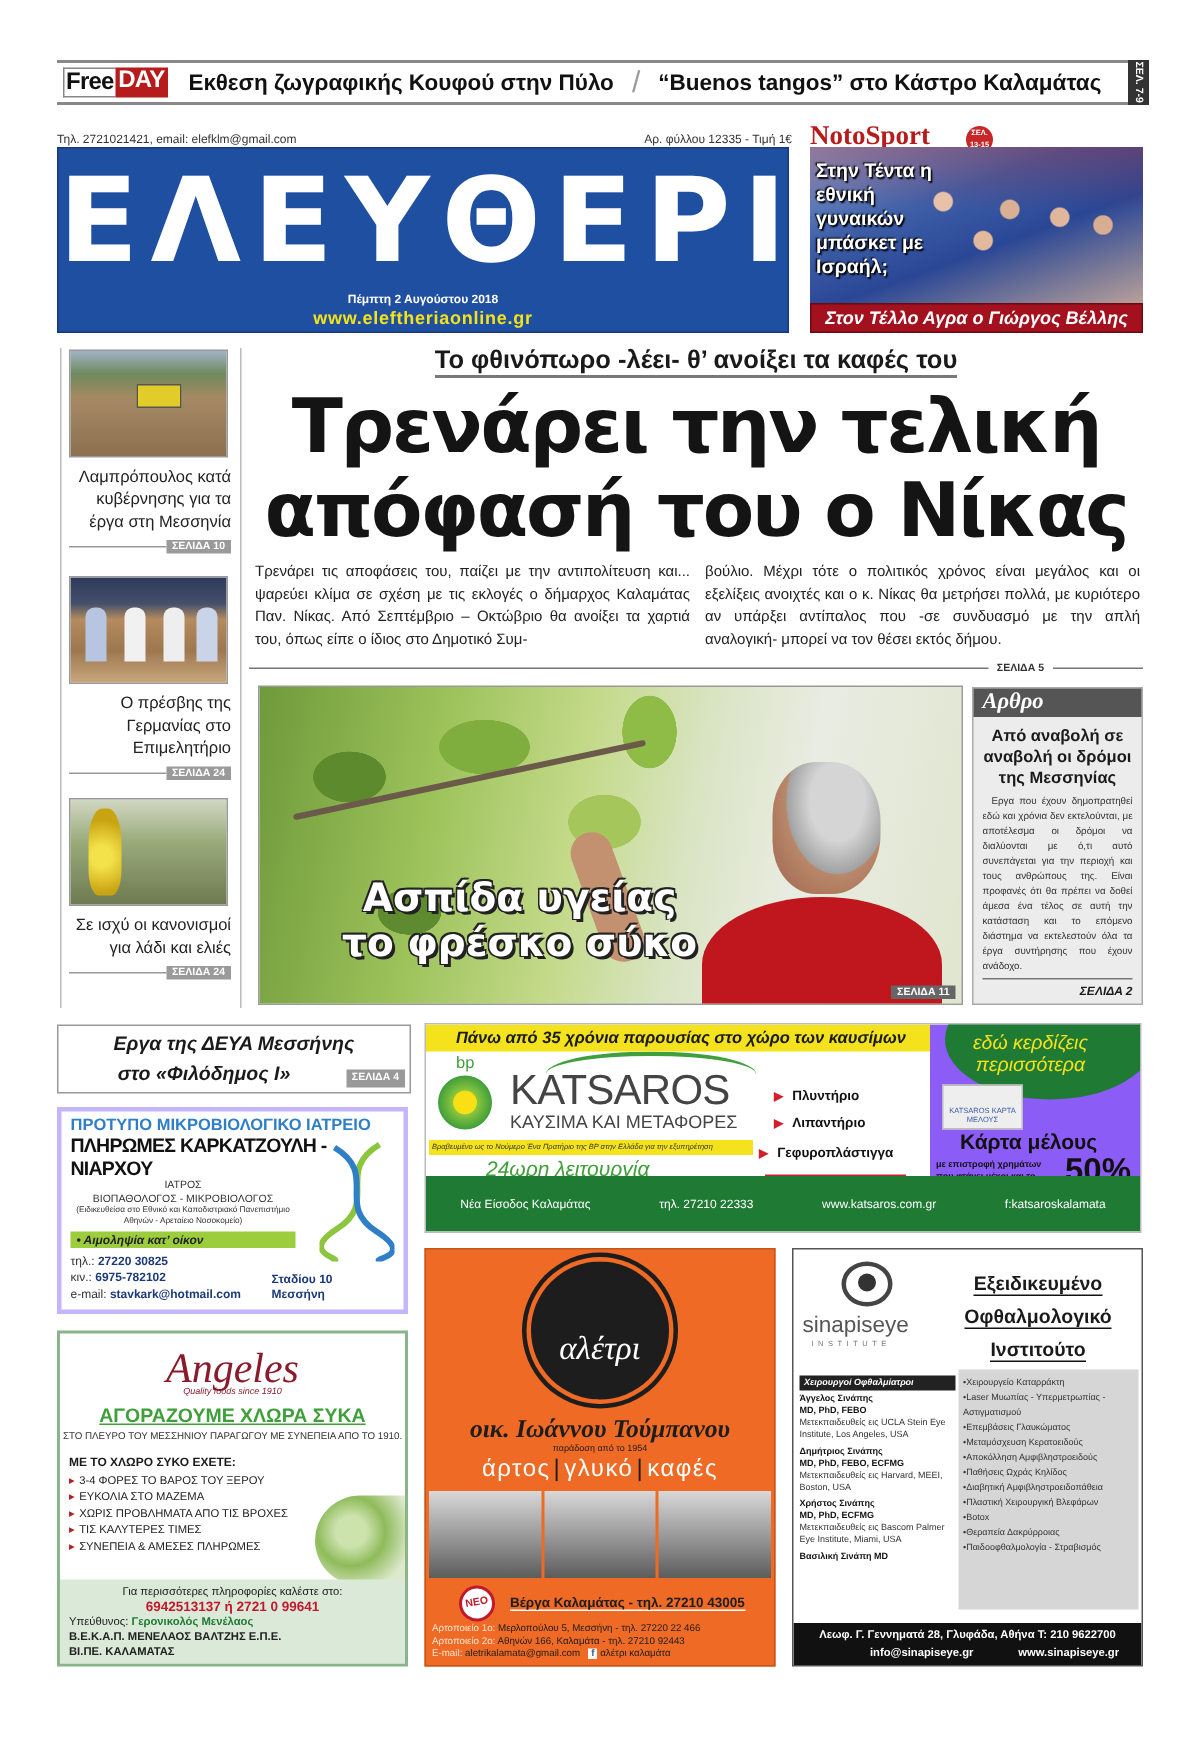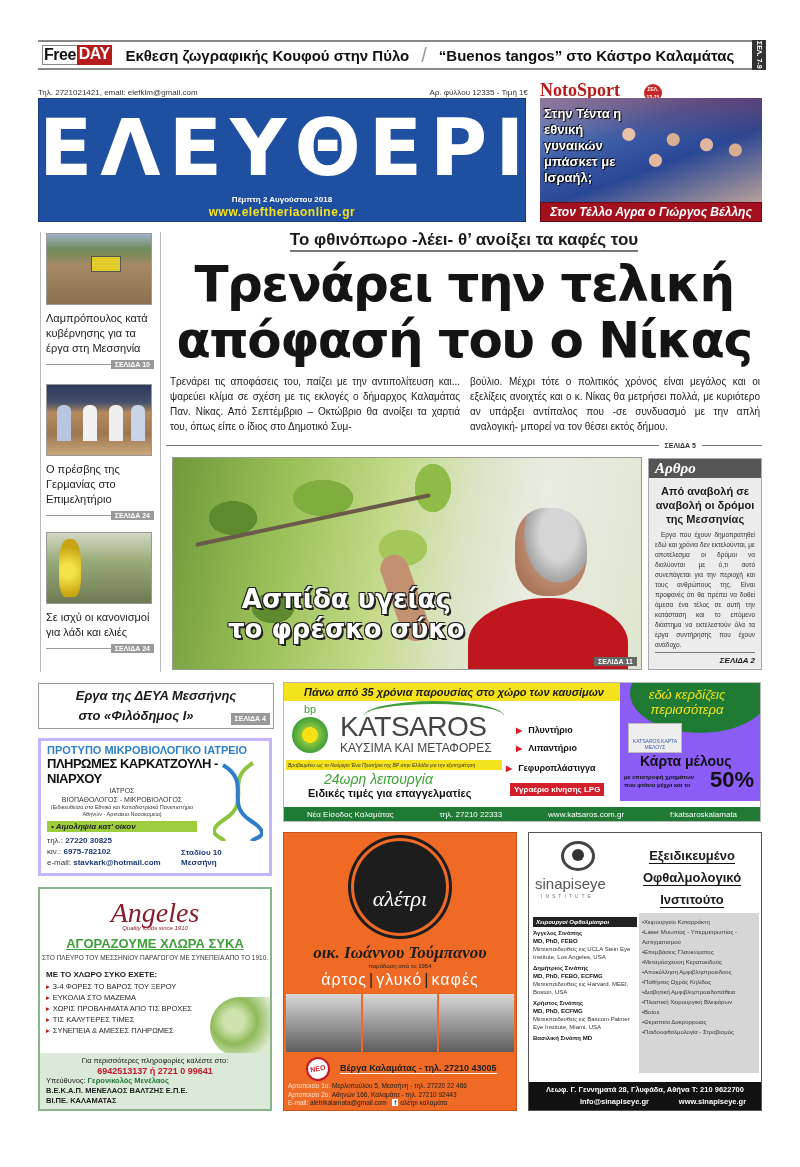--- a/index.html
+++ b/index.html
@@ -33,21 +33,21 @@
     radial-gradient(circle at 75% 45%, #e0b69c 6px, transparent 7px),
     radial-gradient(circle at 88% 50%, #d8ad92 6px, transparent 7px),
     radial-gradient(circle at 52% 60%, #e3b99d 6px, transparent 7px),
     linear-gradient(180deg, rgba(160,30,40,0.35) 0%, rgba(0,0,0,0) 40%); }
   .noto-head { position: absolute; left: 4px; top: 8px; width: 92px; color: #fff; font-weight: bold; font-size: 13px; line-height: 16px; text-shadow: 1px 1px 1px #000, -1px -1px 1px #000; }
   .noto-bar { left: 540px; top: 202px; width: 222px; height: 20px; background: #a4111e; border: 1px solid #6b0a12; color: #fff; font-style: italic; font-weight: bold; font-size: 12px; text-align: center; line-height: 18px; }
 
   
   .side { left: 46px; width: 108px; }
   .side .pic { width: 106px; height: 72px; border: 1px solid #999; }
-  .side .cap { font-size: 11px; text-align: left; line-height: 15px; margin-top: 6px; color: #222; }
+  .side .cap { font-size: 11px; text-align: right; line-height: 15px; margin-top: 6px; color: #222; }
   .side .pg { display: flex; align-items: center; margin-top: 4px; }
   .side .pg .ln { flex: 1; height: 1px; background: #999; }
   .side .pg .tag { background: #9a9a9a; color: #fff; font-size: 7px; padding: 1px 4px; font-weight: bold; }
   .sidebar-rule { left: 160px; top: 232px; width: 1px; height: 440px; background: #bbb; }
   .sidebar-rule2 { left: 40px; top: 232px; width: 1px; height: 440px; background: #bbb; }
 
   
   .kicker { left: 166px; top: 230px; width: 596px; text-align: center; font-weight: bold; font-size: 17px; }
   .kicker span { border-bottom: 2px solid #777; padding-bottom: 1px; }
   .headline { left: 166px; top: 256px; width: 596px; text-align: center; font-family: "DejaVu Sans", sans-serif; font-weight: bold; font-size: 50px; line-height: 56px; letter-spacing: -1.5px; color: #141414; }
@@ -108,21 +108,21 @@
   .kats .bp { position: absolute; left: 20px; top: 20px; color: #3f9f3a; font-size: 11px; }
   .kats .brand { position: absolute; left: 56px; top: 28px; font-size: 28px; color: #444; letter-spacing: -0.5px; }
   .kats .sub { position: absolute; left: 56px; top: 58px; font-size: 12px; color: #444; }
   .kats .arc { position: absolute; left: 80px; top: 18px; width: 140px; height: 30px; border-top: 3px solid #3f9f3a; border-radius: 50% 50% 0 0; }
   .kats .award { position: absolute; left: 2px; top: 77px; width: 216px; height: 10px; background: #f4e21c; font-size: 5px; font-style: italic; line-height: 10px; padding-left: 2px; color: #333; }
   .kats .h24 { position: absolute; left: 40px; top: 88px; font-size: 14px; color: #3f9f3a; font-style: italic; }
   .kats .pro { position: absolute; left: 24px; top: 104px; font-size: 11px; font-weight: bold; color: #111; }
   .kats .svc { position: absolute; left: 232px; font-weight: bold; font-size: 9px; color: #111; }
   .kats .svc::before { content: "\25B6"; color: #d21f2b; margin-right: 6px; font-size: 8px; }
   .kats .lpg { position: absolute; left: 226px; top: 100px; background: #d21f2b; color: #fff; font-weight: bold; font-size: 8px; padding: 2px 4px; }
-  .kats .foot { position: absolute; left: 0; bottom: 0; width: 100%; height: 14px; background: #1f7a34; color: #fff; font-size: 8px; display: flex; justify-content: space-around; align-items: center; }
+  .kats .foot { position: absolute; left: 0; bottom: 0; width: 100%; height: 37px; background: #1f7a34; color: #fff; font-size: 8px; display: flex; justify-content: space-around; align-items: center; }
 
   
   .baldjis { left: 38px; top: 887px; width: 234px; height: 224px; border: 2px solid #8ab48a; background: #fff; overflow: hidden; }
   .baldjis .logo { text-align: center; font-family: "Liberation Serif", serif; font-style: italic; color: #8a1b2b; font-size: 28px; margin-top: 8px; }
   .baldjis .since { text-align: center; font-size: 6px; font-style: italic; color: #8a1b2b; margin-top: -4px; }
   .baldjis .buy { text-align: center; color: #3f9f3a; font-weight: bold; font-size: 13px; text-decoration: underline; margin-top: 5px; }
   .baldjis .next { text-align: center; font-size: 6.5px; line-height: 9px; color: #333; margin-top: 2px; }
   .baldjis .with { font-size: 8px; font-weight: bold; margin: 8px 0 2px 6px; }
   .baldjis ul { list-style: none; margin-left: 6px; }
   .baldjis li { font-size: 7.5px; line-height: 11px; color: #222; }

